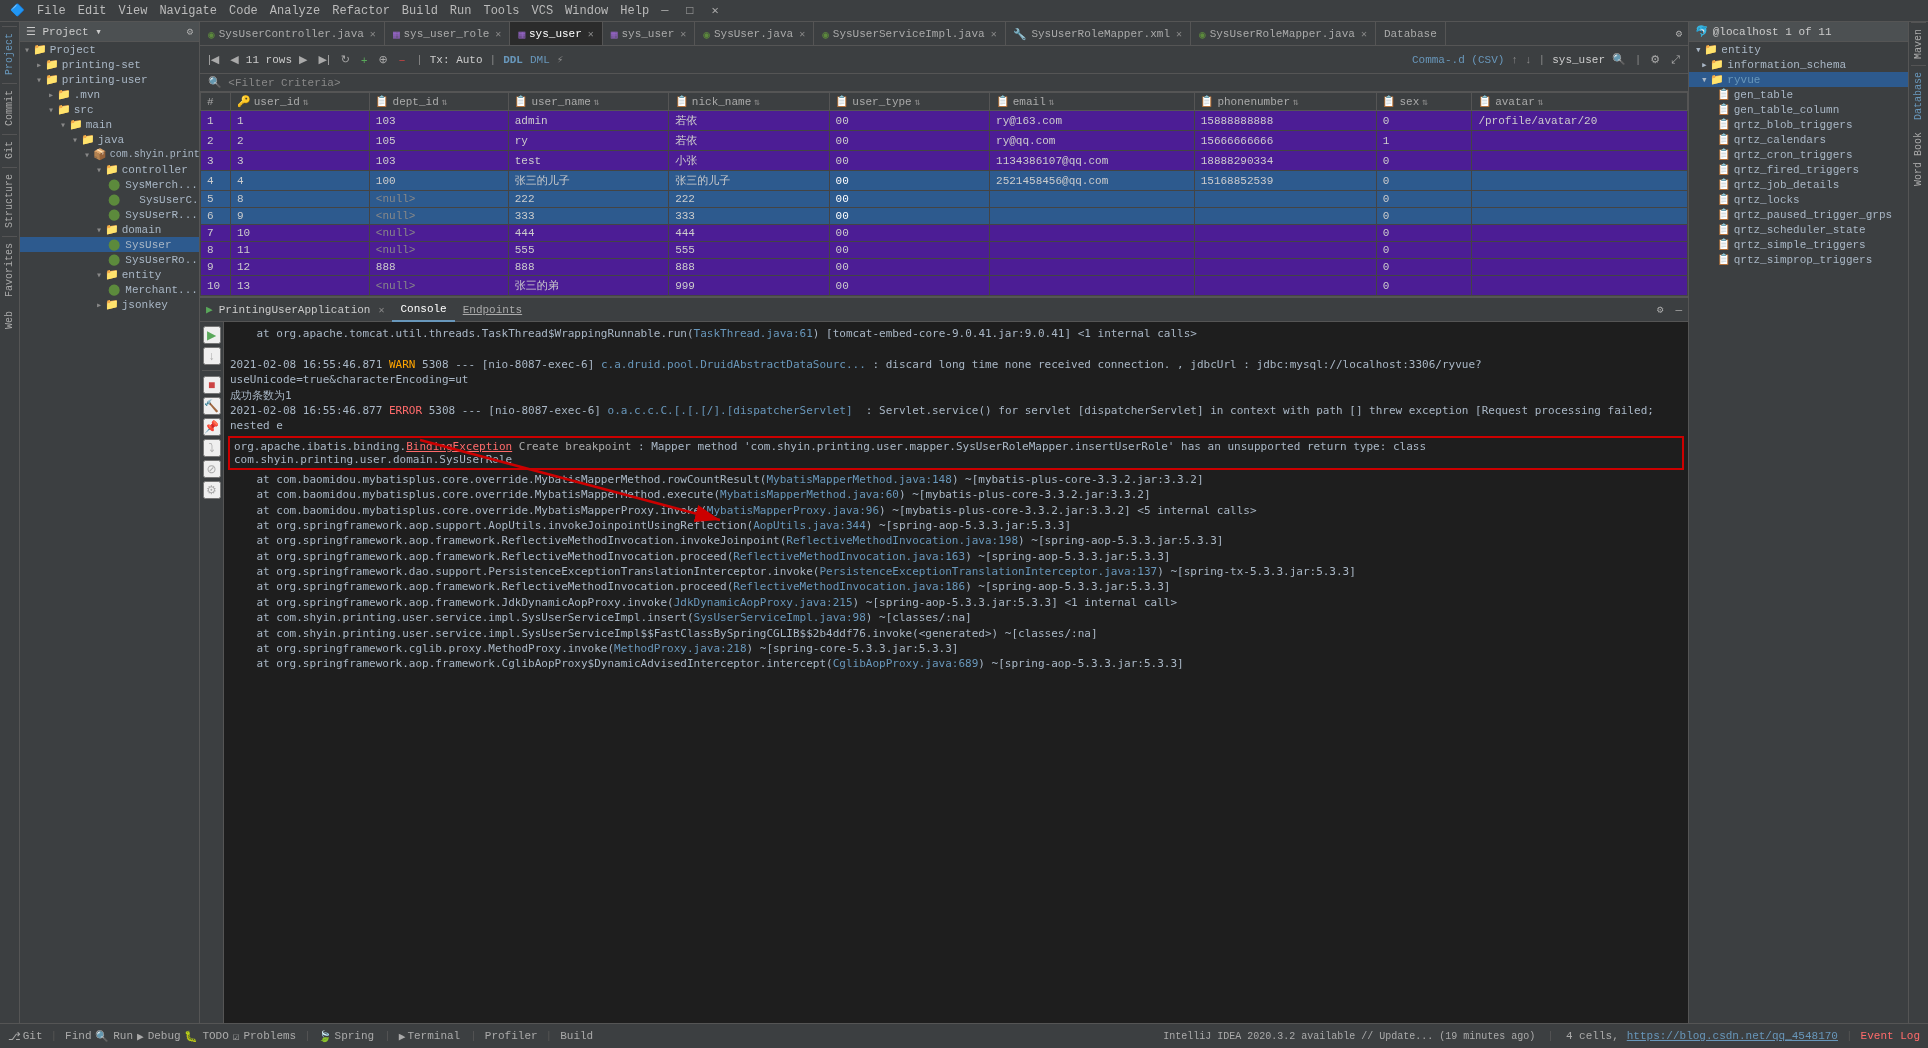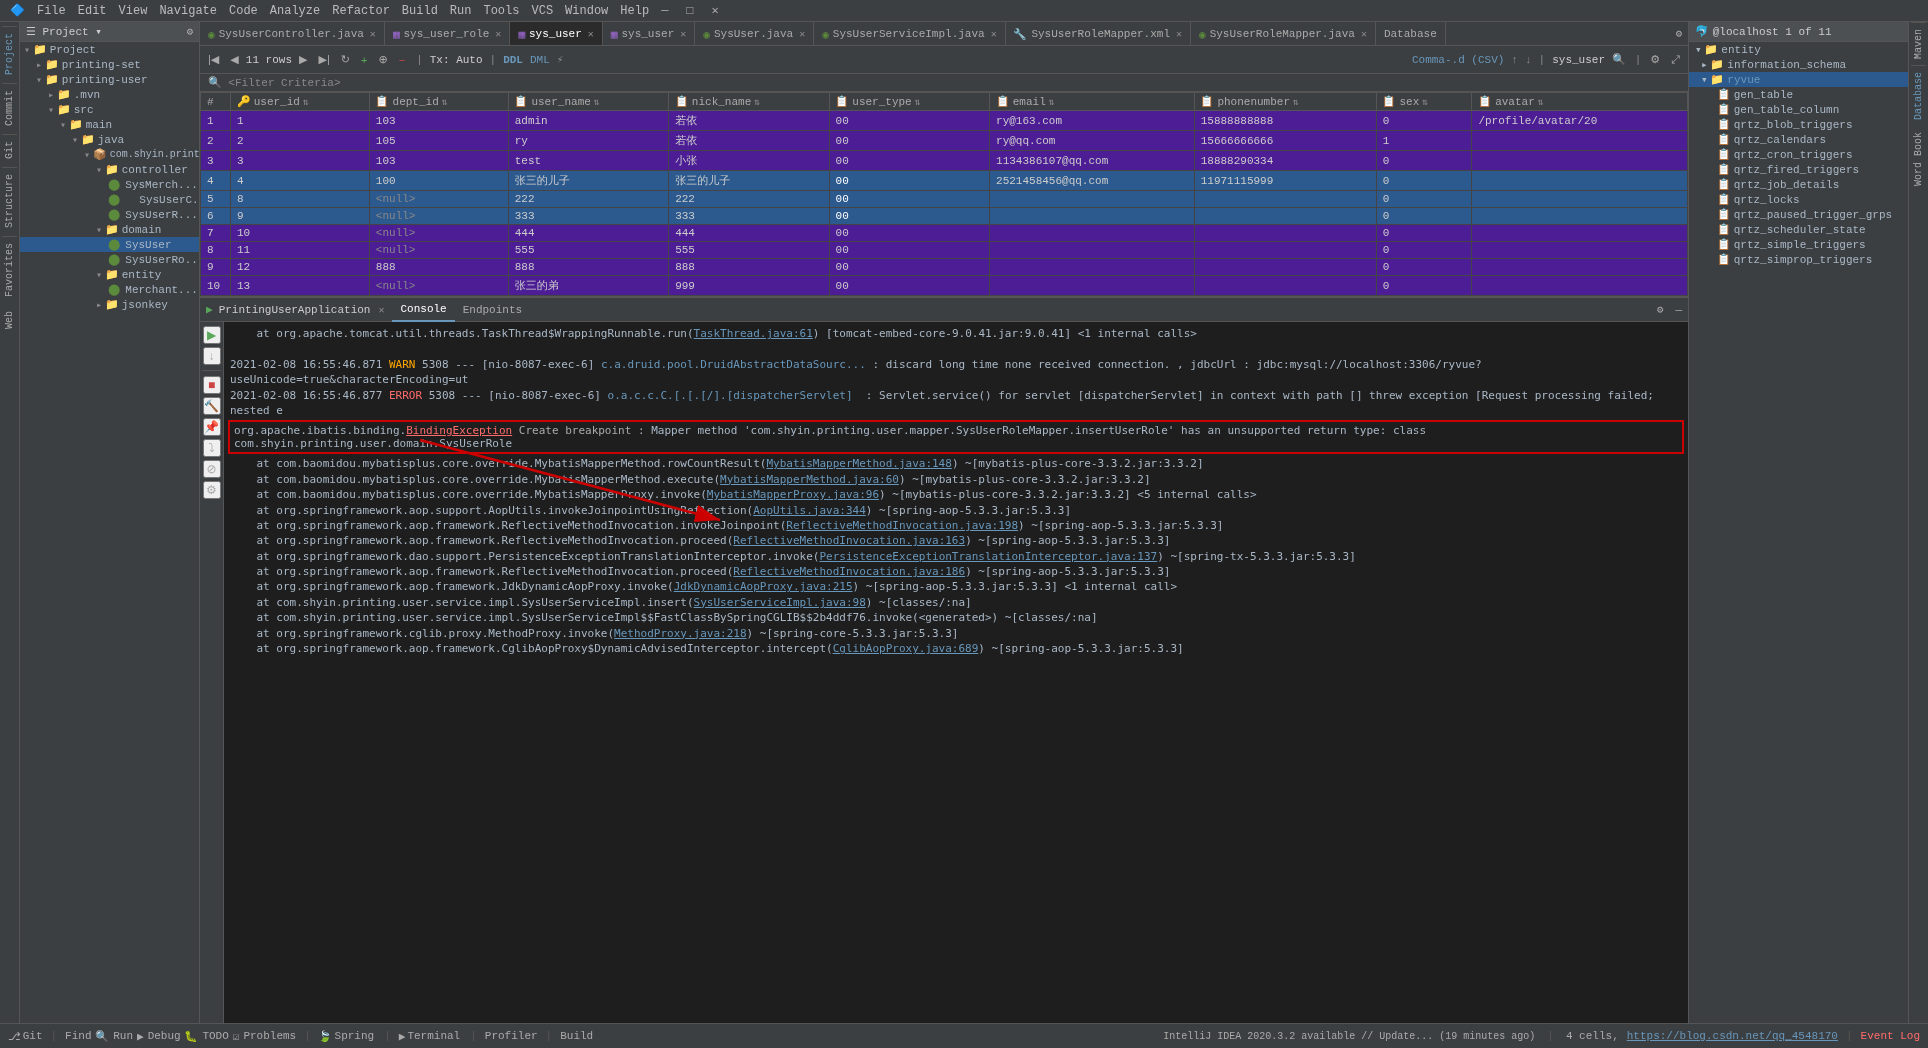--- a/index.html
+++ b/index.html
@@ -20,24 +20,24 @@
     table { width: 100%; border-collapse: collapse; font-size: 11px; }
     thead { background: #3c3f41; }
     thead th { border: 1px solid #555; padding: 2px 6px; color: #aaa; text-align: left; font-weight: normal; white-space: nowrap; }
     tbody tr { cursor: pointer; }
     tbody td { border: 1px solid #444; padding: 2px 6px; color: #ccc; white-space: nowrap; }
     .db-tree-item { padding: 1px 6px; cursor: pointer; display: flex; align-items: center; gap: 3px; }
     .db-tree-item.selected { background: #2d5a8e; }
     .db-section { padding-left: 12px; }
     .run-tab { padding: 0 8px; height: 24px; display: flex; align-items: center; cursor: pointer; }
     .run-tab.active { border-bottom: 2px solid #6897bb; color: #fff; }
-    .run-tab.inactive { color: #aaa; }
+    .run-tab.inactive { color: #aaa; text-decoration: underline; }
     .console-line { line-height: 1.4; padding: 0 2px; }
     .console-info { color: #a9b7c6; }
-    .console-link { color: #6897bb; text-decoration: underline; cursor: pointer; }
+    .console-link { color: #6897bb; cursor: pointer; }
 
     .indented-1 { padding-left: 16px; }
     .indented-2 { padding-left: 28px; }
     .indented-3 { padding-left: 40px; }
     .indented-4 { padding-left: 52px; }
     .indented-5 { padding-left: 64px; }
 
     .col-header { display: flex; align-items: center; gap: 3px; }
     .col-key { color: #888; font-size: 10px; }
     .run-side-btn { width: 18px; height: 18px; display: flex; align-items: center; justify-content: center; cursor: pointer; color: #aaa; font-size: 12px; }
@@ -374,21 +374,21 @@
                   <td></td>
                 </tr>
                 <tr style="background: rgb(45, 90, 142);">
                   <td>4</td>
                   <td>4</td>
                   <td>100</td>
                   <td>张三的儿子</td>
                   <td>张三的儿子</td>
                   <td style="background: rgb(45, 90, 142); color: rgb(255, 255, 255);">00</td>
                   <td>2521458456@qq.com</td>
-                  <td>11971115999</td>
+                  <td>15168852539</td>
                   <td>0</td>
                   <td></td>
                 </tr>
                 <tr style="background: rgb(45, 90, 142);">
                   <td>5</td>
                   <td>8</td>
                   <td style="color: rgb(136, 136, 136);">&lt;null&gt;</td>
                   <td>222</td>
                   <td>222</td>
                   <td style="background: rgb(45, 90, 142); color: rgb(255, 255, 255);">00</td>
@@ -489,20 +489,21 @@
             </div>
 
             <div style="flex:1;overflow-y:auto;background:#1e1e1e;padding:4px;font-size:11px;font-family:'Consolas',monospace;">
               <div class="console-line console-info">
                 &nbsp;&nbsp;&nbsp;&nbsp;at org.apache.tomcat.util.threads.TaskThread$WrappingRunnable.run(<span class="console-link">TaskThread.java:61</span>) [tomcat-embed-core-9.0.41.jar:9.0.41] &lt;1 internal calls&gt;
               </div>
               <div class="console-line">&nbsp;</div>
               <div class="console-line" style="color:#a9b7c6;">
                 2021-02-08 16:55:46.871 <span style="color:#ffa500;">WARN</span> 5308 --- [nio-8087-exec-6] <span style="color:#6897bb;">c.a.druid.pool.DruidAbstractDataSourc...</span> : discard long time none received connection. , jdbcUrl : jdbc:mysql://localhost:3306/ryvue?useUnicode=true&amp;characterEncoding=ut
               </div>
+              <div class="console-line" style="color:#a9b7c6;">成功条数为1</div>
               <div class="console-line" style="color:#a9b7c6;">
                 2021-02-08 16:55:46.877 <span style="color:#ff6b6b;">ERROR</span> 5308 --- [nio-8087-exec-6] <span style="color:#6897bb;">o.a.c.c.C.[.[.[/].[dispatcherServlet]</span>&nbsp; : Servlet.service() for servlet [dispatcherServlet] in context with path [] threw exception [Request processing failed; nested e
               </div>
 
               <div class="error-box">
                 <span style="color:#a9b7c6;">org.apache.ibatis.binding.</span><span style="color:#ff6b6b;text-decoration:underline;">BindingException</span> <span style="color:#aaa;">Create breakpoint</span> <span style="color:#a9b7c6;">: Mapper method 'com.shyin.printing.user.mapper.SysUserRoleMapper.insertUserRole' has an unsupported return type: class com.shyin.printing.user.domain.SysUserRole</span>
               </div>
               <div class="console-line console-info">&nbsp;&nbsp;&nbsp;&nbsp;at com.baomidou.mybatisplus.core.override.MybatisMapperMethod.rowCountResult(<span class="console-link">MybatisMapperMethod.java:148</span>) ~[mybatis-plus-core-3.3.2.jar:3.3.2]</div>
               <div class="console-line console-info">&nbsp;&nbsp;&nbsp;&nbsp;at com.baomidou.mybatisplus.core.override.MybatisMapperMethod.execute(<span class="console-link">MybatisMapperMethod.java:60</span>) ~[mybatis-plus-core-3.3.2.jar:3.3.2]</div>
               <div class="console-line console-info">&nbsp;&nbsp;&nbsp;&nbsp;at com.baomidou.mybatisplus.core.override.MybatisMapperProxy.invoke(<span class="console-link">MybatisMapperProxy.java:96</span>) ~[mybatis-plus-core-3.3.2.jar:3.3.2] &lt;5 internal calls&gt;</div>

